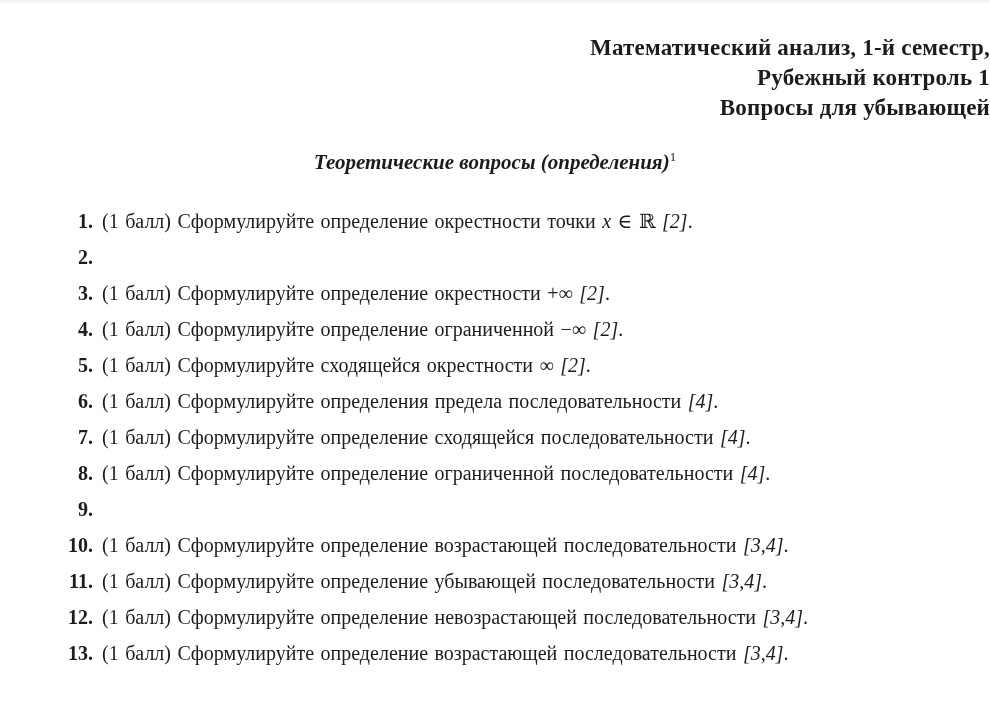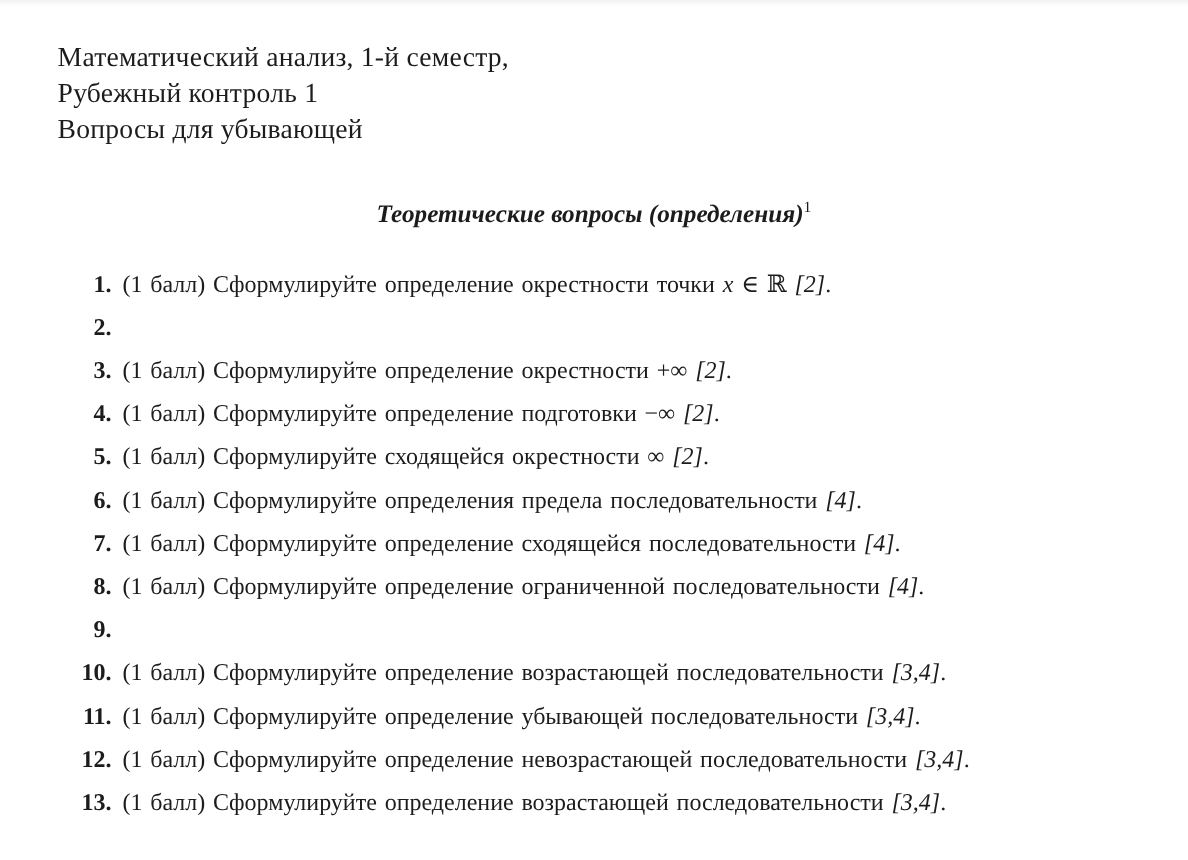--- a/index.html
+++ b/index.html
@@ -17,29 +17,29 @@
     overflow: hidden;
   }
   .top-fade {
     position: absolute;
     top: 0; left: 0; right: 0;
     height: 5px;
     background: linear-gradient(180deg, #f1f1f1, #ffffff);
   }
   .doc-title {
     margin-top: 33px;
-    text-align: left;
-    font-weight: normal;
+    text-align: right;
+    font-weight: bold;
     font-size: 23px;
     line-height: 30px;
     letter-spacing: 0.2px;
     padding-left: 48px;
   }
   .section-heading {
-    margin-top: 44px;
+    margin-top: 28px;
     text-align: center;
     font-weight: bold;
     font-style: italic;
     font-size: 21px;
     line-height: 22px;
   }
   .section-heading sup {
     font-size: 13px;
     font-weight: normal;
     font-style: normal;
@@ -98,21 +98,21 @@
       </li>
       <li>
         <span class="q-num">2.</span>
       </li>
       <li>
         <span class="q-num">3.</span>
         <span class="q-text"><span class="q-points">(1 балл)</span> <span>Сформулируйте определение окрестности +∞ </span><span class="it">[2]</span><span>.</span></span>
       </li>
       <li>
         <span class="q-num">4.</span>
-        <span class="q-text"><span class="q-points">(1 балл)</span> <span>Сформулируйте определение подготовки −∞ </span><span class="it">[2]</span><span>.</span></span>
+        <span class="q-text"><span class="q-points">(1 балл)</span> <span>Сформулируйте определение ограниченной −∞ </span><span class="it">[2]</span><span>.</span></span>
       </li>
       <li>
         <span class="q-num">5.</span>
         <span class="q-text"><span class="q-points">(1 балл)</span> <span>Сформулируйте сходящейся окрестности ∞ </span><span class="it">[2]</span><span>.</span></span>
       </li>
       <li>
         <span class="q-num">6.</span>
         <span class="q-text"><span class="q-points">(1 балл)</span> <span>Сформулируйте определения предела последовательности </span><span class="it">[4]</span><span>.</span></span>
       </li>
       <li>

